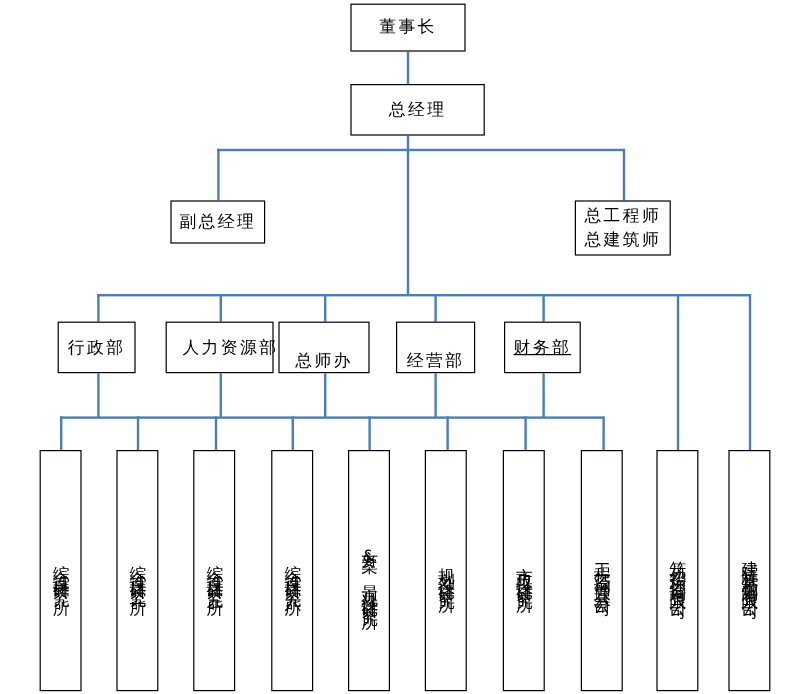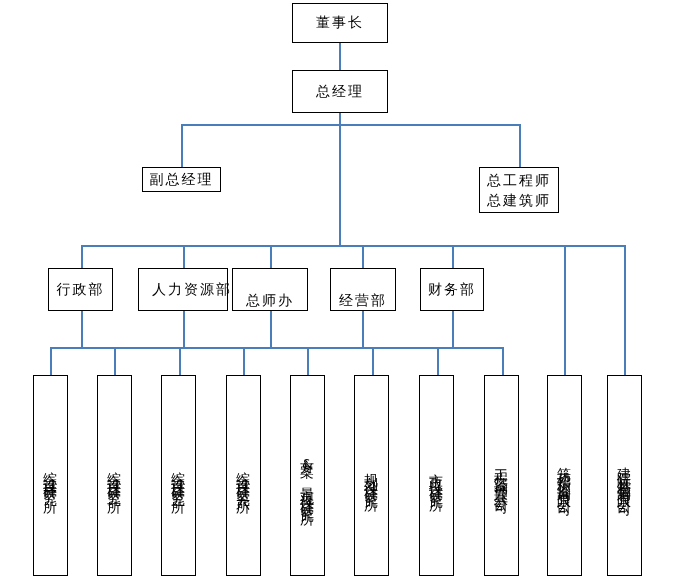--- a/index.html
+++ b/index.html
@@ -90,44 +90,44 @@
   <div class="vline" style="left:179px; top:347px; height:29px;"></div>
   <div class="vline" style="left:243px; top:347px; height:29px;"></div>
   <div class="vline" style="left:307px; top:347px; height:29px;"></div>
   <div class="vline" style="left:372px; top:347px; height:29px;"></div>
   <div class="vline" style="left:437px; top:347px; height:29px;"></div>
   <div class="vline" style="left:502px; top:347px; height:29px;"></div>
 
   <div class="hbox" style="left:292px; top:3px; width:96px; height:40px;">
     <span>董事长</span>
   </div>
-  <div class="hbox" style="left:292px; top:70px; width:96px; height:43px;">
+  <div class="hbox" style="left:292px; top:70px; width:112px; height:43px;">
     <span>总经理</span>
   </div>
-  <div class="hbox" style="left:142px; top:167px; width:79px; height:25px;">
+  <div class="hbox" style="left:142px; top:167px; width:79px; height:36px;">
     <span>副总经理</span>
   </div>
   <div class="hbox" style="left:48px; top:268px; width:65px; height:43px;">
     <span>行政部</span>
   </div>
 
   <div class="hbox twolines" style="left:479px; top:167px; width:80px; height:46px;">
     <span>总工程师</span>
     <span>总建筑师</span>
   </div>
   <div class="hbox" style="left:138px; top:268px; width:90px; height:43px;padding-left:18px;">
     <span>人力资源部</span>
   </div>
   <div class="hbox" style="left:232px; top:268px; width:76px; height:43px;align-items:flex-end;">
     <span>总师办</span>
   </div>
   <div class="hbox" style="left:330px; top:268px; width:66px; height:43px;align-items:flex-end;">
     <span>经营部</span>
   </div>
-  <div class="hbox" style="left:420px; top:268px; width:64px; height:43px;">
+  <div class="hbox" style="left:420px; top:268px; width:64px; height:43px;text-decoration:underline;">
     <span>财务部</span>
   </div>
 
   <div class="vbox" style="left:33px;">
     <span class="vtext">综合设计研究一所</span>
   </div>
   <div class="vbox" style="left:97px;">
     <span class="vtext">综合设计研究二所</span>
   </div>
   <div class="vbox" style="left:161px;">

